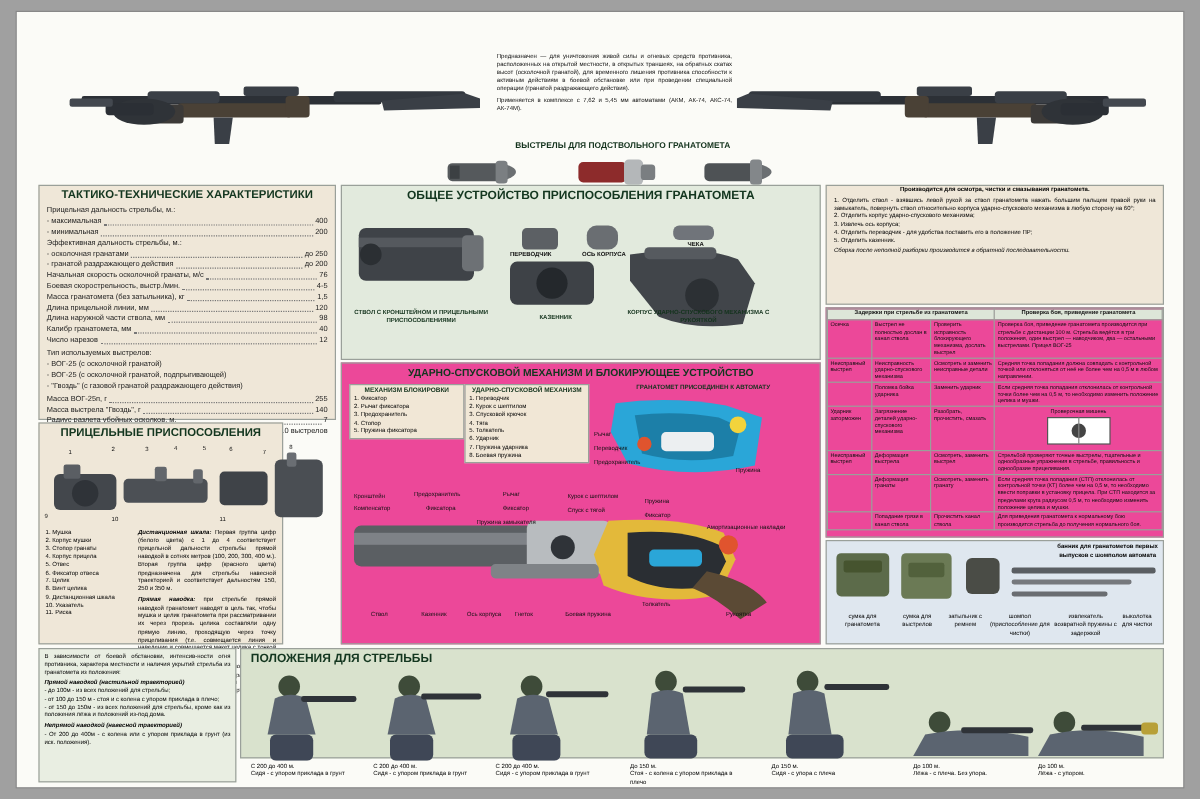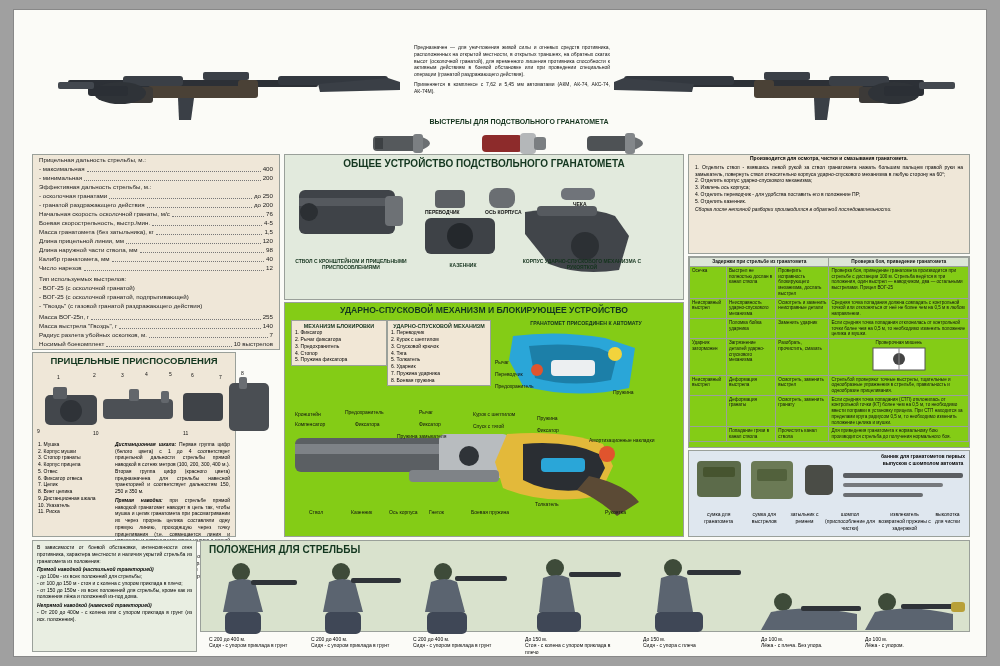--- a/index.html
+++ b/index.html
@@ -5,21 +5,21 @@
   html,body{margin:0;padding:0;background:#9a9a9a;}
   body{font-family:"Liberation Sans", sans-serif;}
   #poster{position:relative;width:1000px;height:666px;background:#a0a0a0;overflow:hidden;}
   .sheet{position:absolute;left:14px;top:10px;width:972px;height:646px;background:#fbfbf7;box-shadow:0 0 0 1px #888;}
   .title{position:absolute;left:0;top:8px;width:972px;text-align:center;font-size:19px;font-weight:bold;letter-spacing:.5px;color:#111;}
   .title .rule{display:inline-block;width:180px;height:3px;background:#111;vertical-align:middle;margin:0 10px;}
   .panel{position:absolute;border:1px solid #9aa09a;box-sizing:border-box;}
   .panel-h{font-size:9.5px;font-weight:bold;text-align:center;color:#13361f;padding:3px 2px 2px;line-height:1.15;}
   .beige{background:#efe7d8;}
   .green{background:#e2eadd;}
-  .lgreen{background:#84cc16;}
+  .lgreen{background:#ec4899;}
   .blue{background:#dfe7ef;}
   .tt{font-size:6.2px;line-height:1.45;color:#1c1c1c;}
   .xsmall{font-size:5px;line-height:1.35;}
   .cap{font-size:5.8px;font-weight:bold;text-align:center;color:#14331d;line-height:1.2;}
   .lbl{position:absolute;font-size:5px;color:#111;line-height:1.15;}
   table.grid{border-collapse:collapse;width:100%;font-size:4.6px;line-height:1.25;}
   table.grid td,table.grid th{border:1px solid #9aa09a;padding:1px 2px;vertical-align:top;color:#111;}
   table.grid th{font-weight:bold;background:#dde6d8;font-size:4.8px;text-align:center;}
   .dotline{display:flex;justify-content:space-between;}
   .dotline span.d{flex:1;border-bottom:1px dotted #777;margin:0 2px 2px 2px;}
@@ -105,20 +105,21 @@
               <rect x="4" y="8" width="44" height="15" rx="4" fill="#4e5255"></rect>
               <path d="M48 8 q24 7 0 15 Z" fill="#6b6f72"></path>
               <rect x="42" y="5" width="10" height="21" rx="3" fill="#83878a"></rect>
             </g>
           </svg>
         <div class="cap">ВОГ-25П</div>
       </div>
     </div>
 
     <div class="panel beige" style="left:18px;top:144px;width:248px;height:196px;">
+      <div class="panel-h">ТАКТИКО-ТЕХНИЧЕСКИЕ ХАРАКТЕРИСТИКИ</div>
       <div style="padding:1px 6px 2px 6px;">
         <div class="tt dotline">
             <span>Прицельная дальность стрельбы, м.:</span>
           </div>
         <div class="tt dotline">
             <span>- максимальная</span>
             <span class="d"></span>
             <span>400</span>
           </div>
         <div class="tt dotline">
@@ -245,21 +246,21 @@
         </div>
         <div style="flex:1;">
           <div class="xsmall" style="text-align:justify;"><b style="font-style:italic;">Дистанционная шкала:</b><span> Первая группа цифр (белого цвета) с 1 до 4 соответствует прицельной дальности стрельбы прямой наводкой в сотнях метров (100, 200, 300, 400 м.). Вторая группа цифр (красного цвета) предназначена для стрельбы навесной траекторией и соответствует дальностям 150, 250 и 350 м.</span></div>
           <div class="xsmall" style="text-align:justify;margin-top:2px;"><b style="font-style:italic;">Прямая наводка:</b><span> при стрельбе прямой наводкой гранатомет наводят в цель так, чтобы мушка и целик гранатомета при рассматривании их через прорезь целика составляли одну прямую линию, проходящую через точку прицеливания (т.е. совмещается линия и наведение и совмещается макет целика с точкой прицеливания).</span></div>
           <div class="xsmall" style="text-align:justify;margin-top:2px;"><b style="font-style:italic;">Непрямая наводка:</b><span> горизонтальное наведение выполняется по продольной оси гранатомета, а вертикальное — по отвесу, чтобы предмету на местности и в створе с целью, а вертикальное — по отвесу.</span></div>
         </div>
       </div>
     </div>
 
     <div class="panel green" style="left:270px;top:144px;width:400px;height:146px;">
-      <div class="panel-h" style="font-size:10px;">ОБЩЕЕ УСТРОЙСТВО ПОДСТВОЛЬНОГО ГРАНАТОМЕТА</div>
+      <div class="panel-h" style="font-size:10px;">ОБЩЕЕ УСТРОЙСТВО ПРИСПОСОБЛЕНИЯ ГРАНАТОМЕТА</div>
       <div style="position:relative;height:118px;">
         <svg width="398" height="100" viewBox="0 0 398 100" style="position:absolute;left:0;top:0;">
           <g>
             <rect x="14" y="18" width="96" height="44" rx="6" fill="#3f4348"></rect>
             <rect x="14" y="26" width="96" height="8" fill="#55595e"></rect>
             <circle cx="24" cy="40" r="9" fill="#2b2f33"></circle>
             <rect x="100" y="24" width="18" height="30" rx="4" fill="#6d7175"></rect>
             <rect x="150" y="18" width="30" height="18" rx="4" fill="#5c6064"></rect>
             <rect x="204" y="16" width="26" height="20" rx="8" fill="#6a6e72"></rect>
             <rect x="276" y="16" width="34" height="12" rx="5" fill="#70747a"></rect>

